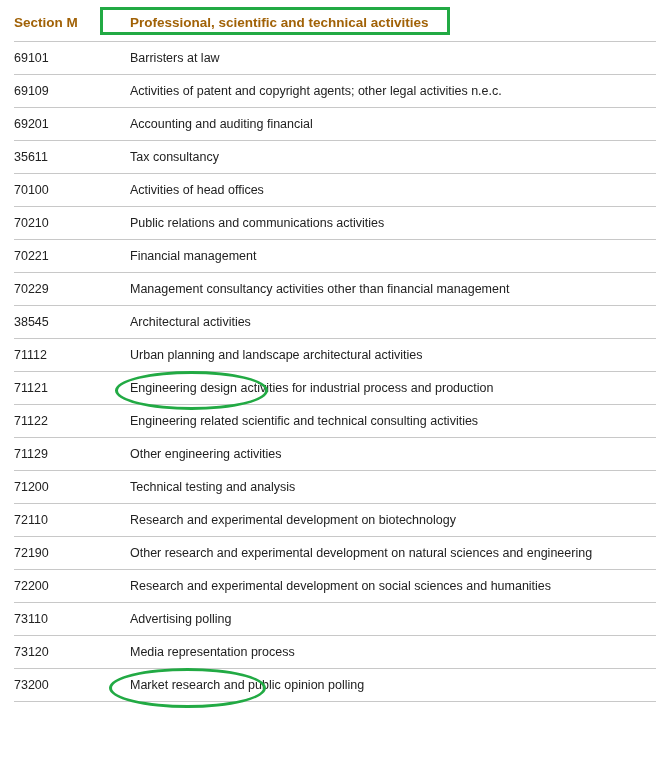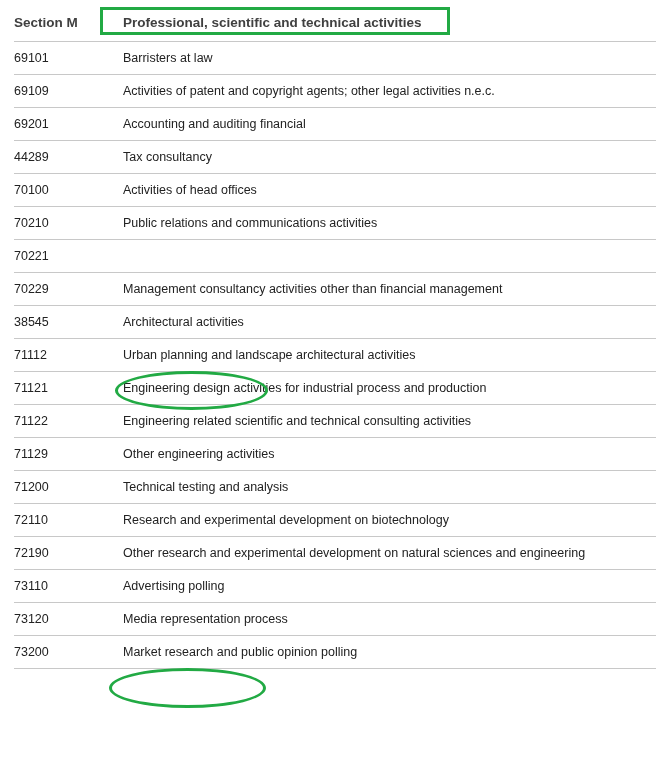--- a/index.html
+++ b/index.html
@@ -2,22 +2,22 @@
 <html><head>
   <meta charset="utf-8">
   <style>
     html, body { margin: 0; padding: 0; background: #ffffff; }
     body { width: 658px; height: 775px; overflow: hidden; position: relative;
            font-family: "Liberation Sans", "DejaVu Sans", sans-serif; color: #222222; }
     .table { position: absolute; left: 14px; top: 0; width: 642px; }
     .row { position: relative; height: 33px; border-bottom: 1px solid #c8c8c8; box-sizing: border-box; }
     .row.header { height: 42px; }
     .code { position: absolute; left: 0; top: 0; line-height: 33px; font-size: 12.5px; }
-    .desc { position: absolute; left: 109px; top: 0; line-height: 33px; font-size: 12.5px; white-space: nowrap; }
-    .header .code, .header .desc { line-height: 46px; font-weight: bold; font-size: 13.5px; color: #404040; }
+    .desc { position: absolute; left: 116px; top: 0; line-height: 33px; font-size: 12.5px; white-space: nowrap; }
+    .header .code, .header .desc { line-height: 46px; font-weight: bold; font-size: 13.5px; color: #a16207; }
     .header-box { position: absolute; left: 100px; top: 7px; width: 350px; height: 28px;
                   border: 3px solid #22aa44; box-sizing: border-box; }
     .ellipse { position: absolute; border: 3px solid #22aa44; border-radius: 50%; box-sizing: border-box; }
   </style>
 </head>
 <body>
 
 <div class="table">
   <div class="row header">
     <span class="code">Section M</span>
@@ -30,33 +30,34 @@
       </div>
       <div class="row">
         <span class="code">69109</span>
         <span class="desc">Activities of patent and copyright agents; other legal activities n.e.c.</span>
       </div>
       <div class="row">
         <span class="code">69201</span>
         <span class="desc">Accounting and auditing financial</span>
       </div>
       <div class="row">
-        <span class="code">44289</span>
+        <span class="code">35611</span>
         <span class="desc">Tax consultancy</span>
       </div>
       <div class="row">
         <span class="code">70100</span>
         <span class="desc">Activities of head offices</span>
       </div>
       <div class="row">
         <span class="code">70210</span>
         <span class="desc">Public relations and communications activities</span>
       </div>
       <div class="row">
         <span class="code">70221</span>
+        <span class="desc">Financial management</span>
       </div>
       <div class="row">
         <span class="code">70229</span>
         <span class="desc">Management consultancy activities other than financial management</span>
       </div>
       <div class="row">
         <span class="code">38545</span>
         <span class="desc">Architectural activities</span>
       </div>
       <div class="row">
@@ -81,20 +82,24 @@
       </div>
       <div class="row">
         <span class="code">72110</span>
         <span class="desc">Research and experimental development on biotechnology</span>
       </div>
       <div class="row">
         <span class="code">72190</span>
         <span class="desc">Other research and experimental development on natural sciences and engineering</span>
       </div>
       <div class="row">
+        <span class="code">72200</span>
+        <span class="desc">Research and experimental development on social sciences and humanities</span>
+      </div>
+      <div class="row">
         <span class="code">73110</span>
         <span class="desc">Advertising polling</span>
       </div>
       <div class="row">
         <span class="code">73120</span>
         <span class="desc">Media representation process</span>
       </div>
       <div class="row">
         <span class="code">73200</span>
         <span class="desc">Market research and public opinion polling</span>

